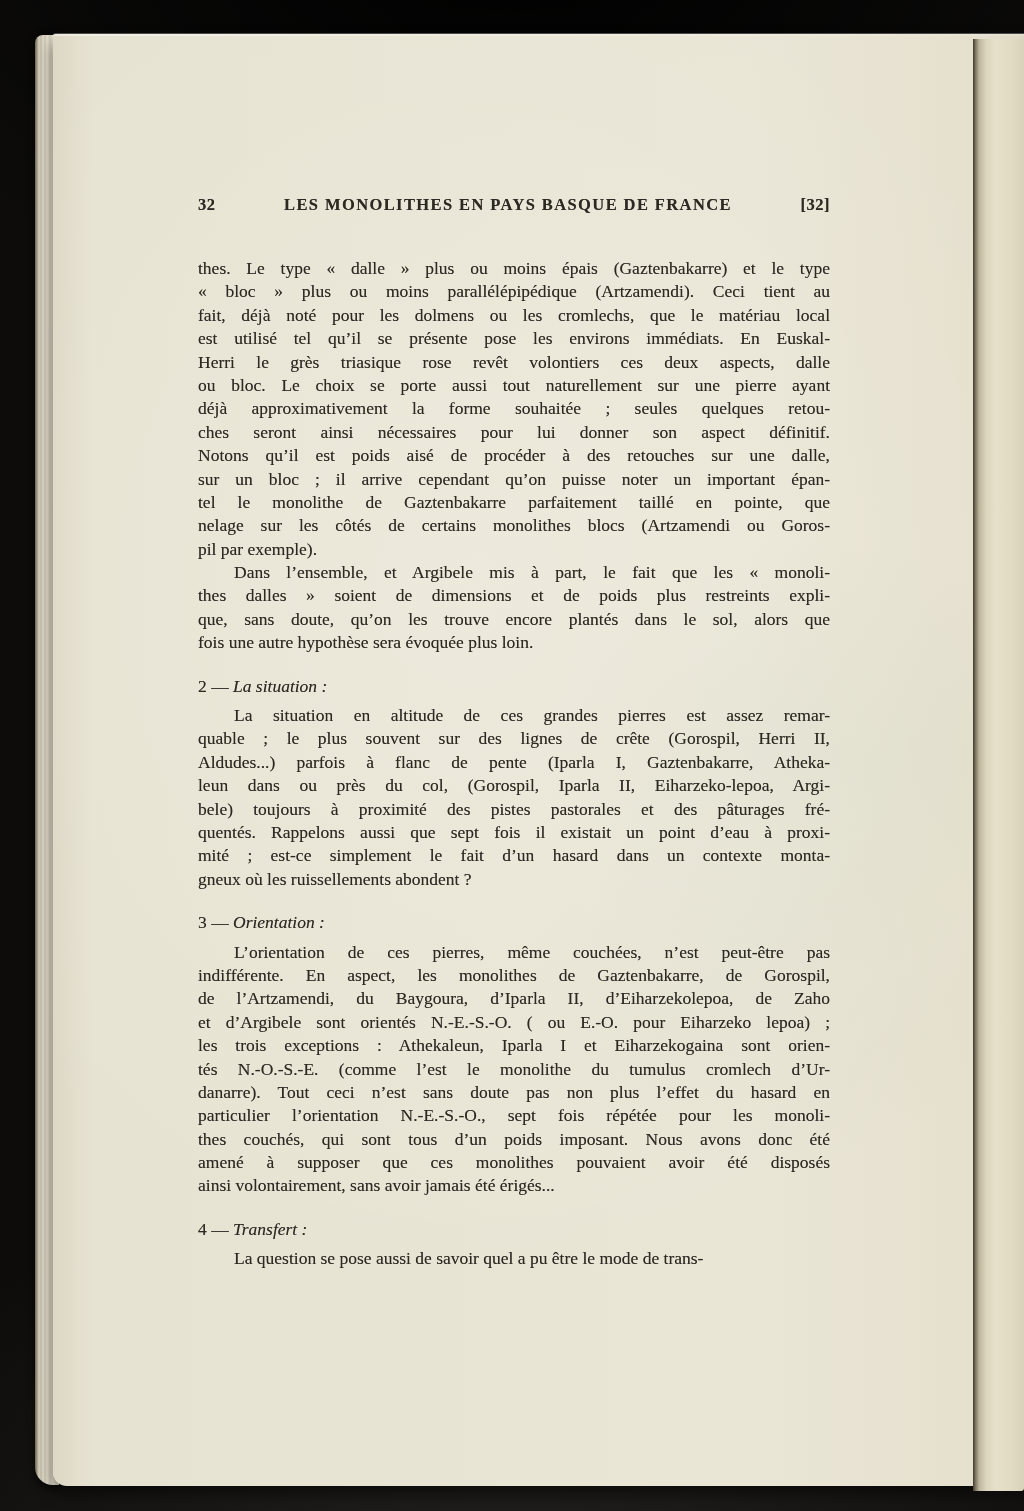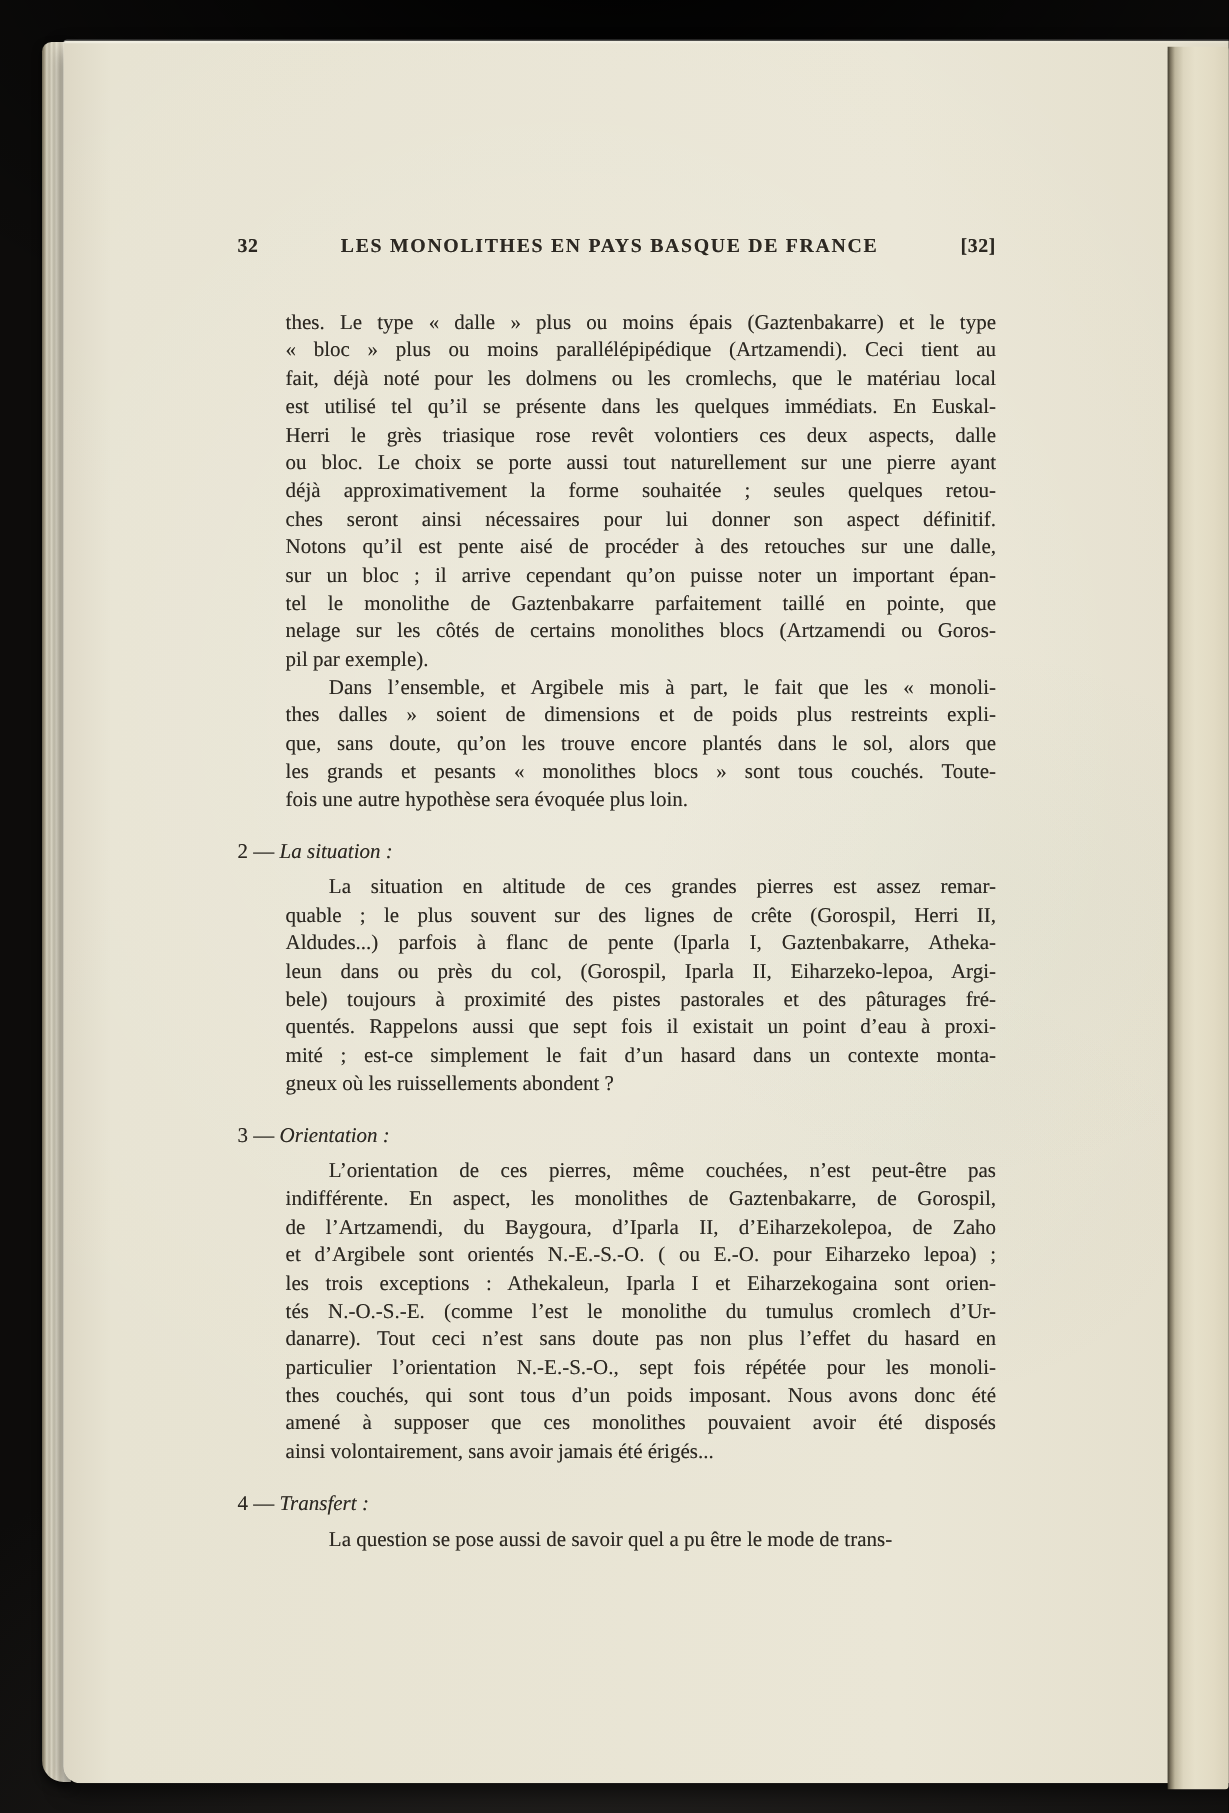--- a/index.html
+++ b/index.html
@@ -58,21 +58,21 @@
   }
   .running-head .num { letter-spacing:.5px; }
   .running-head .rh-title { letter-spacing:1.4px; }
 
   .content {
     position:absolute; left:145px; top:223px; width:632px;
     color:#2c2822; font-size:17.5px; line-height:23.4px;
     text-shadow:0 0 .5px rgba(44,40,34,.45);
   }
   .para { margin:0; }
-  .line { text-align:justify; text-align-last:justify; height:23.4px; overflow:hidden;margin-left:40px; }
+  .line { text-align:justify; text-align-last:justify; height:23.4px; overflow:hidden; }
   .para .line:last-child { text-align-last:left; }
   .para.indent .line:first-child { text-indent:36px; }
 
   .heading { margin:20px 0 6px; height:23.4px; }
   .heading .h-label { font-style:italic; }
 </style>
 </head>
 <body>
 
 <div class="scene">
@@ -82,36 +82,35 @@
       <div class="running-head">
         <span class="num">32</span>
         <span class="rh-title">LES MONOLITHES EN PAYS BASQUE DE FRANCE</span>
         <span class="num">[32]</span>
       </div>
       <div class="content">
           <div class="para">
             <div class="line">thes. Le type « dalle » plus ou moins épais (Gaztenbakarre) et le type</div>
             <div class="line">« bloc » plus ou moins parallélépipédique (Artzamendi). Ceci tient au</div>
             <div class="line">fait, déjà noté pour les dolmens ou les cromlechs, que le matériau local</div>
-            <div class="line">est utilisé tel qu’il se présente dans les quelques immédiats. En Euskal-</div>
+            <div class="line">est utilisé tel qu’il se présente pose les environs immédiats. En Euskal-</div>
             <div class="line">Herri le grès triasique rose revêt volontiers ces deux aspects, dalle</div>
             <div class="line">ou bloc. Le choix se porte aussi tout naturellement sur une pierre ayant</div>
             <div class="line">déjà approximativement la forme souhaitée ; seules quelques retou-</div>
             <div class="line">ches seront ainsi nécessaires pour lui donner son aspect définitif.</div>
-            <div class="line">Notons qu’il est pente aisé de procéder à des retouches sur une dalle,</div>
+            <div class="line">Notons qu’il est poids aisé de procéder à des retouches sur une dalle,</div>
             <div class="line">sur un bloc ; il arrive cependant qu’on puisse noter un important épan-</div>
             <div class="line">tel le monolithe de Gaztenbakarre parfaitement taillé en pointe, que</div>
             <div class="line">nelage sur les côtés de certains monolithes blocs (Artzamendi ou Goros-</div>
             <div class="line">pil par exemple).</div>
           </div>
           <div class="para indent">
             <div class="line">Dans l’ensemble, et Argibele mis à part, le fait que les « monoli-</div>
             <div class="line">thes dalles » soient de dimensions et de poids plus restreints expli-</div>
             <div class="line">que, sans doute, qu’on les trouve encore plantés dans le sol, alors que</div>
-            <div class="line">les grands et pesants « monolithes blocs » sont tous couchés. Toute-</div>
             <div class="line">fois une autre hypothèse sera évoquée plus loin.</div>
           </div>
           <div class="heading"><span class="h-num">2 —</span> <span class="h-label">La situation :</span></div>
           <div class="para indent">
             <div class="line">La situation en altitude de ces grandes pierres est assez remar-</div>
             <div class="line">quable ; le plus souvent sur des lignes de crête (Gorospil, Herri II,</div>
             <div class="line">Aldudes...) parfois à flanc de pente (Iparla I, Gaztenbakarre, Atheka-</div>
             <div class="line">leun dans ou près du col, (Gorospil, Iparla II, Eiharzeko-lepoa, Argi-</div>
             <div class="line">bele) toujours à proximité des pistes pastorales et des pâturages fré-</div>
             <div class="line">quentés. Rappelons aussi que sept fois il existait un point d’eau à proxi-</div>

